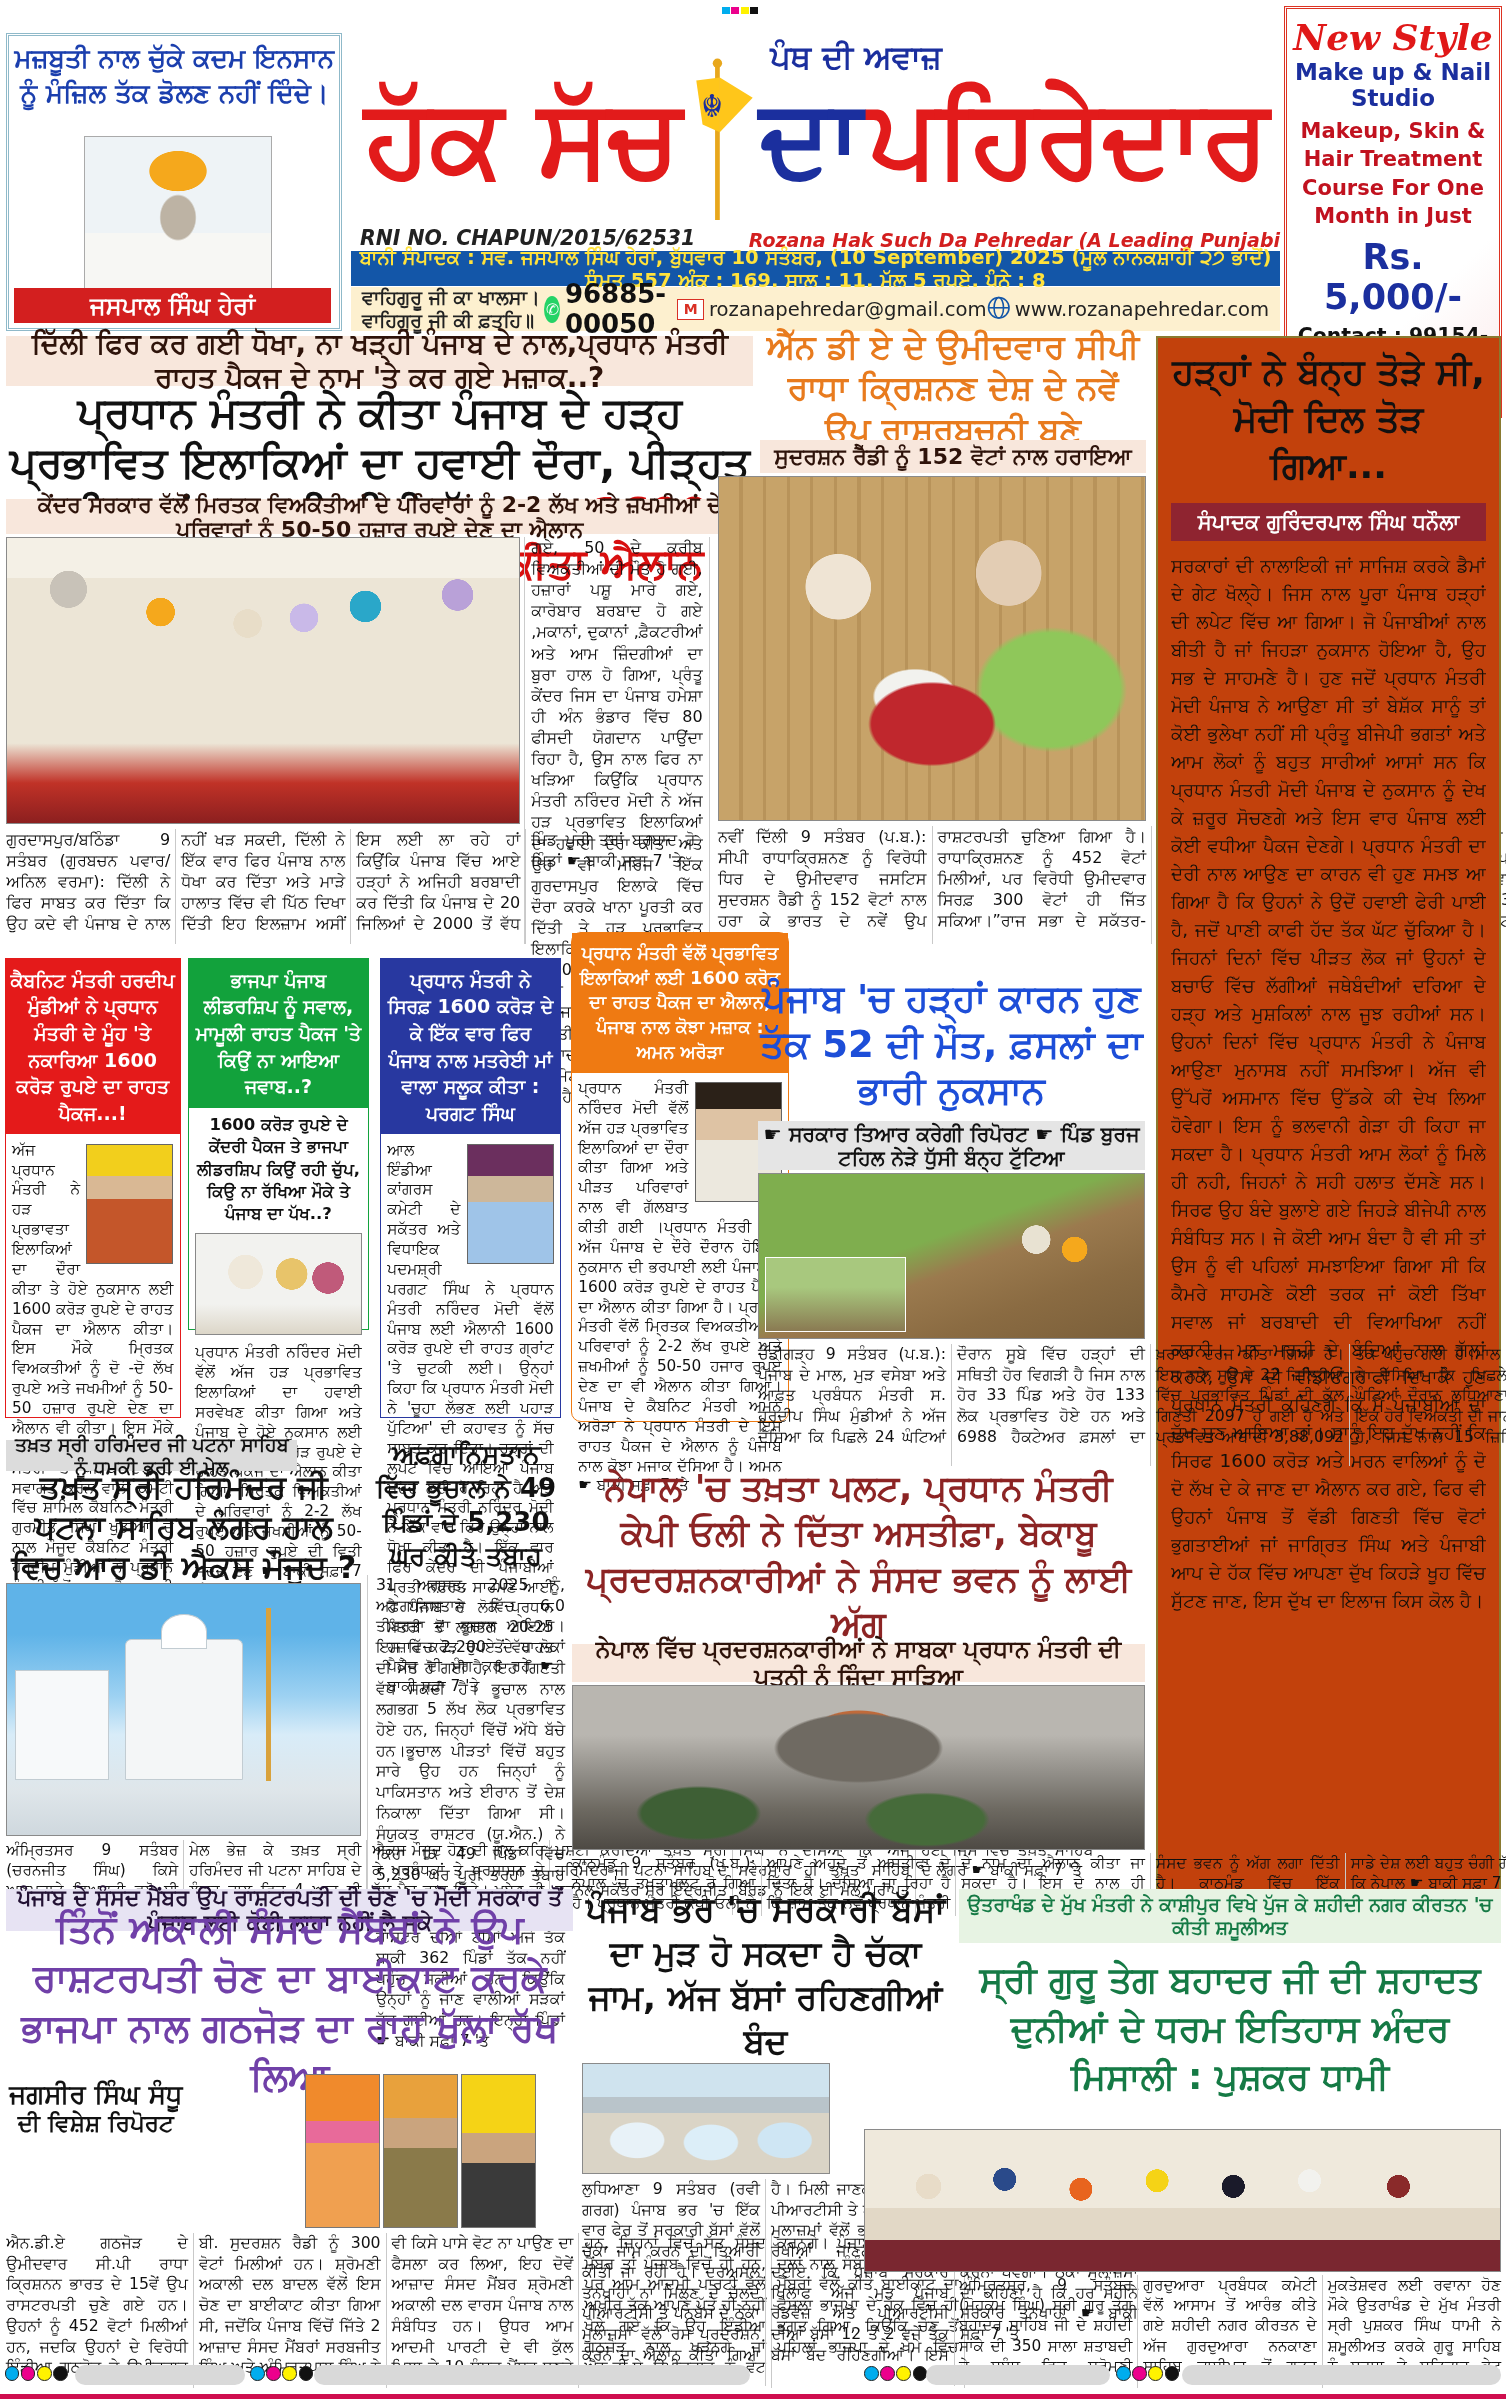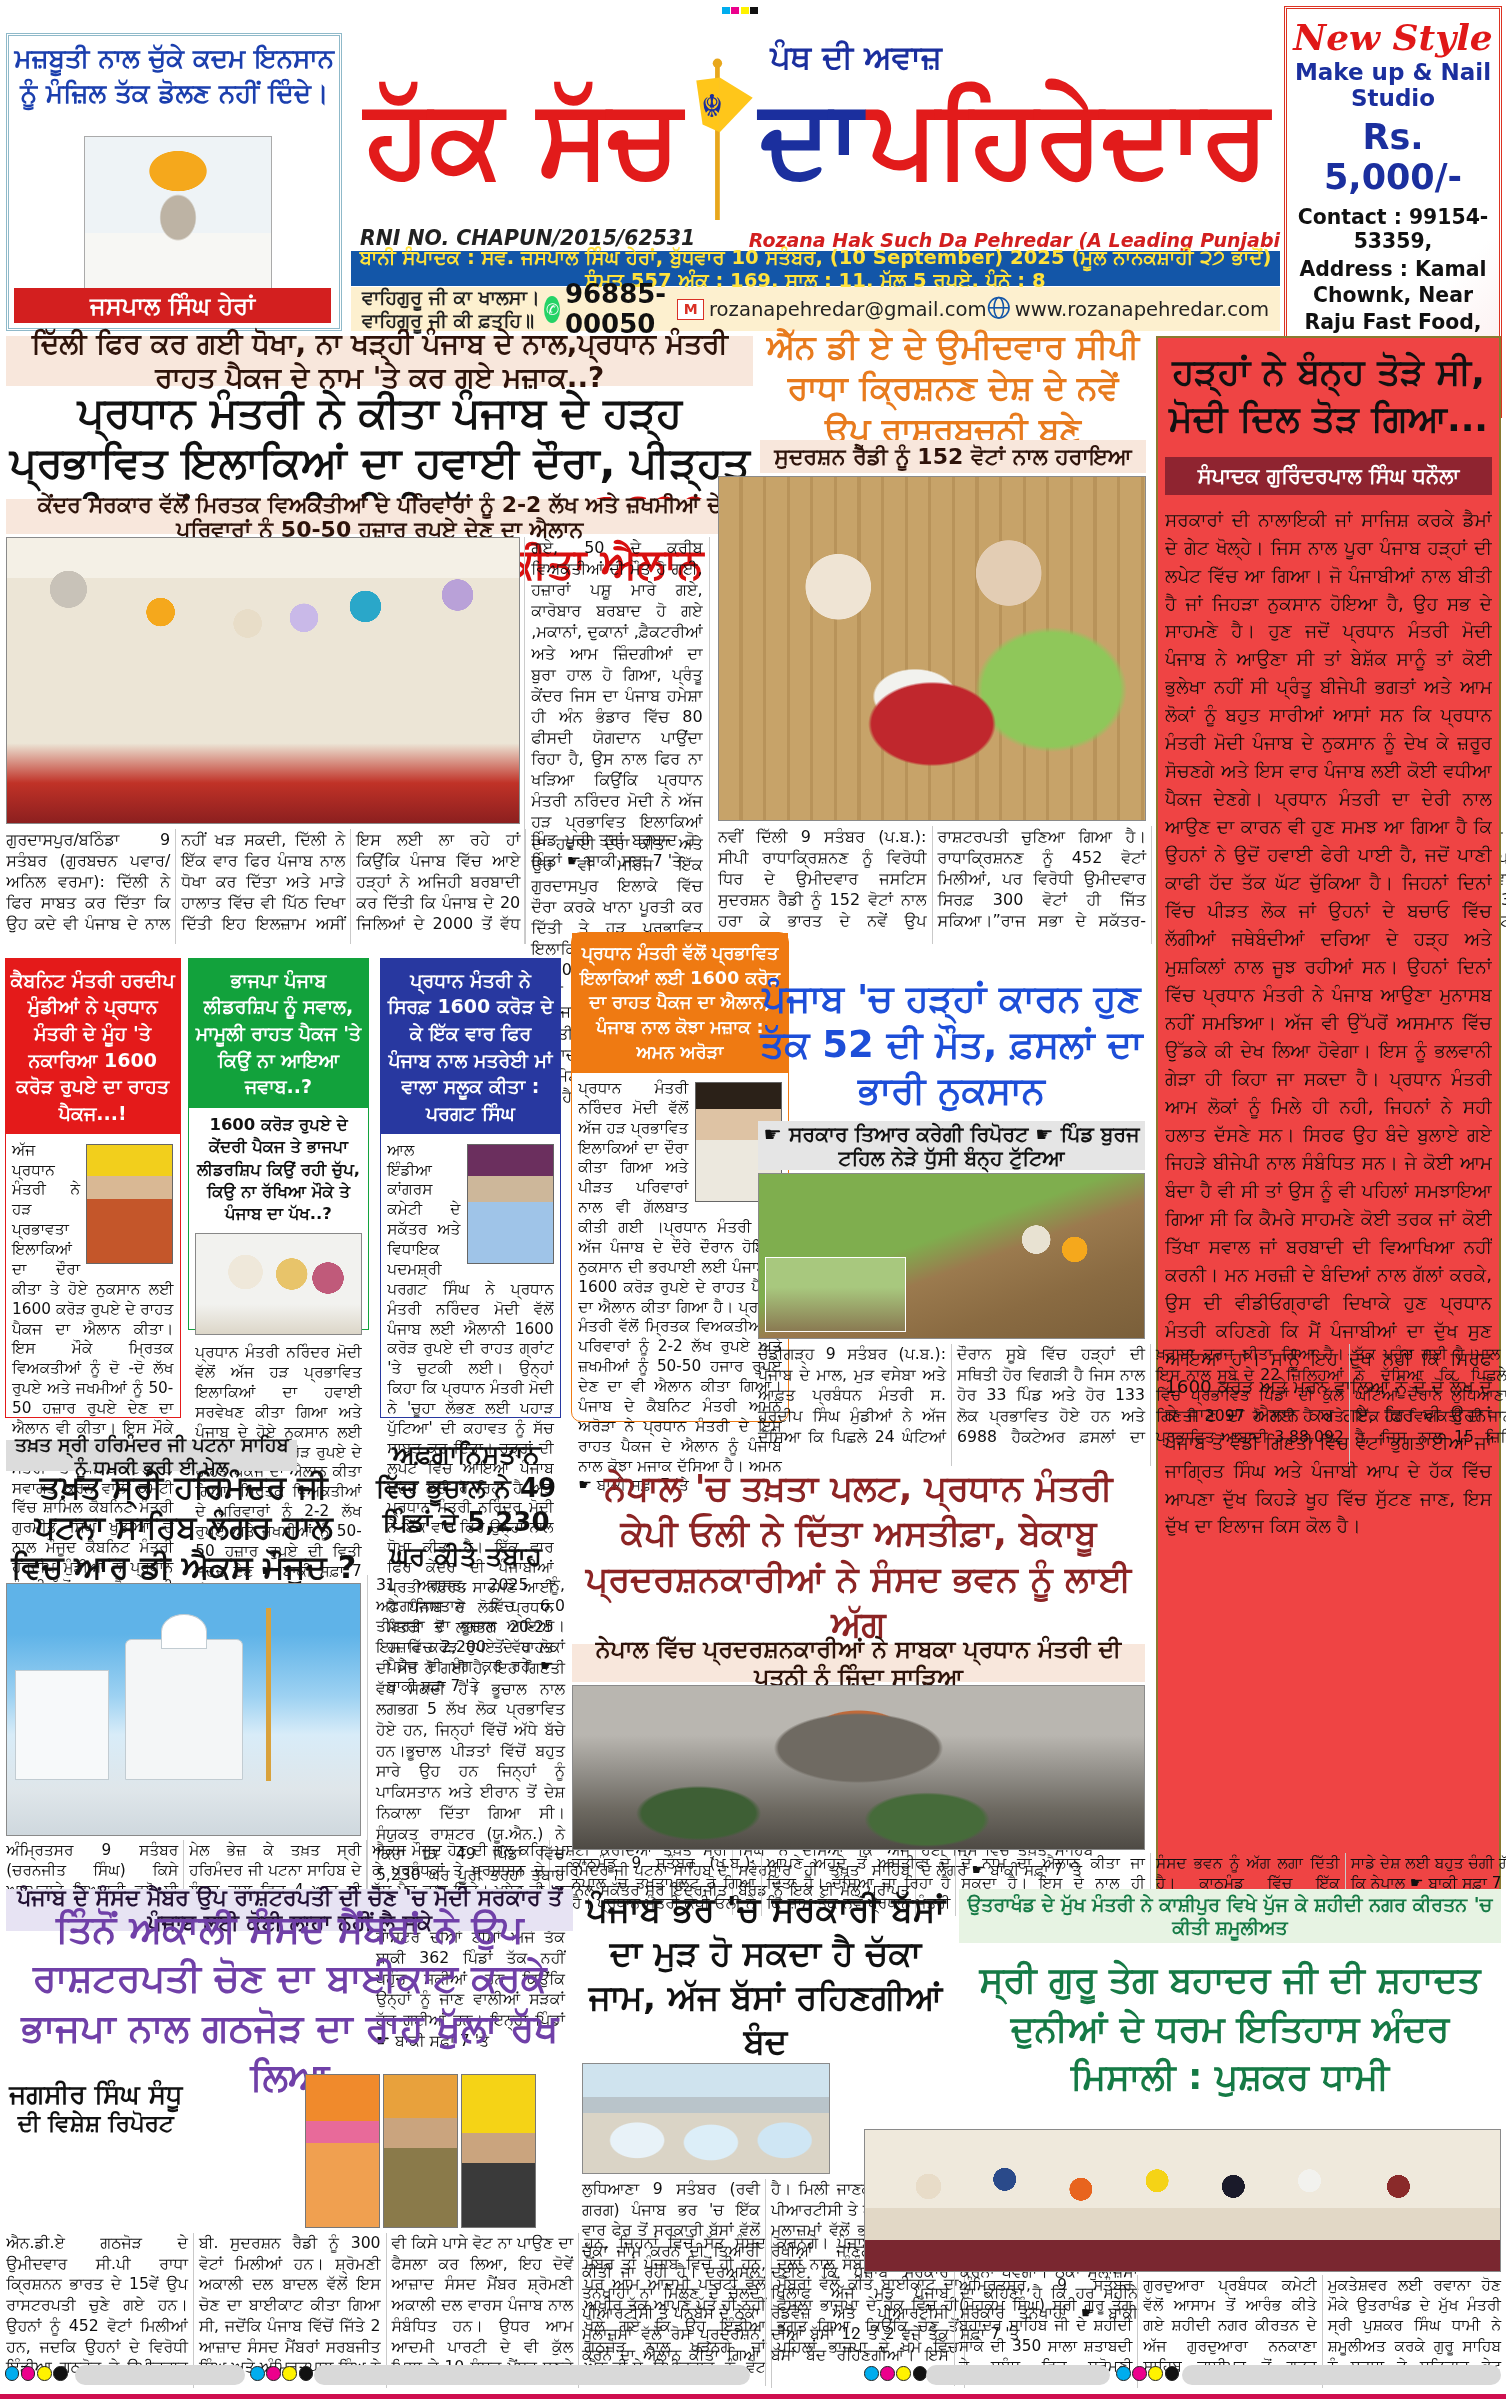--- a/index.html
+++ b/index.html
@@ -75,20 +75,21 @@
             <ellipse cx="15" cy="15" rx="6" ry="13" fill="none" stroke="#1356a8" stroke-width="2"></ellipse>
             <line x1="2" y1="15" x2="28" y2="15" stroke="#1356a8" stroke-width="2"></line>
           </svg></span>
       <span style="font-size:19.6px;color:#222;">www.rozanapehredar.com</span>
     </span>
   </div>
 
   <div class="abs" style="left:1284px;top:6.3px;width:218px;height:412px;border:3.1px double #d32;background:linear-gradient(135deg,#fff 70%,#fbe9e9 100%);padding:6.3px 4.7px;text-align:center;">
     <div style="font-size:36px;color:#e01818;font-style:italic;font-weight:900;font-family:'DejaVu Serif',serif;">New Style</div>
     <div style="font-size:23px;color:#1b2f9e;font-weight:900;margin-top:1px;">Make up &amp; Nail Studio</div>
+    <div style="font-size:21px;color:#c1121f;font-weight:900;margin-top:6.3px;line-height:1.35;">Makeup, Skin &amp; Hair Treatment Course For One Month in Just</div>
     <div style="font-size:35px;color:#1b2f9e;font-weight:900;margin-top:6.3px;">Rs. 5,000/-</div>
     <div style="font-size:20.4px;color:#111;font-weight:900;margin-top:7.9px;">Contact : 99154-53359,</div>
     <div style="font-size:20.4px;color:#111;font-weight:900;margin-top:3.1px;line-height:1.3;">Address : Kamal Chownk, Near Raju Fast Food, Jagraon</div>
   </div>
 
   <div class="abs ctr pinkk" style="left:6.3px;top:336px;width:747px;height:50px;font-size:28px;">ਦਿੱਲੀ ਫਿਰ ਕਰ ਗਈ ਧੋਖਾ, ਨਾ ਖੜ੍ਹੀ ਪੰਜਾਬ ਦੇ ਨਾਲ,ਪ੍ਰਧਾਨ ਮੰਤਰੀ ਰਾਹਤ ਪੈਕਜ ਦੇ ਨਾਮ 'ਤੇ ਕਰ ਗਏ ਮਜ਼ਾਕ..?</div>
 
   <div class="abs ctr" style="left:6.3px;top:388px;width:747px;height:110px;font-weight:900;font-size:42px;line-height:1.2;display:block;text-align:center;">
     <span style="color:#111;">ਪ੍ਰਧਾਨ ਮੰਤਰੀ ਨੇ ਕੀਤਾ ਪੰਜਾਬ ਦੇ ਹੜ੍ਹ ਪ੍ਰਭਾਵਿਤ ਇਲਾਕਿਆਂ ਦਾ ਹਵਾਈ ਦੌਰਾ, ਪੀੜ੍ਹਤ ਪਰਿਵਾਰਾਂ ਨਾਲ ਵੀ ਕੀਤੀ ਗੱਲਬਾਤ, </span><span style="color:#d80f0f;">1600 ਕਰੋੜ ਰੁਪਏ ਰਾਹਤ ਪੈਕਜ ਦਾ ਕੀਤਾ ਐਲਾਨ</span>
   </div>
@@ -112,21 +113,21 @@
   <div class="abs ctr pinkk" style="left:760px;top:440px;width:386px;height:33px;font-size:22px;">ਸੁਦਰਸ਼ਨ ਰੈੱਡੀ ਨੂੰ 152 ਵੋਟਾਂ ਨਾਲ ਹਰਾਇਆ</div>
   <div class="abs photo" style="left:718px;top:476px;width:428px;height:345px;background:
       radial-gradient(circle 36px at 28% 32%, #efe4d4 90%, rgba(0,0,0,0) 92%),
       radial-gradient(circle 36px at 68% 28%, #e3cdb4 90%, rgba(0,0,0,0) 92%),
       radial-gradient(ellipse 71px 47px at 50% 72%, #c0272d 85%, rgba(0,0,0,0) 90%),
       radial-gradient(ellipse 47px 31px at 46% 64%, #f2f2ee 85%, rgba(0,0,0,0) 90%),
       radial-gradient(ellipse 86px 71px at 78% 62%, #8fc75a 80%, rgba(0,0,0,0) 88%),
       repeating-linear-gradient(90deg,#c7a369 0 20.4px,#b8935a 20.4px 23.6px);"></div>
   <div class="abs bodytxt c2" style="left:718px;top:826px;width:428px;height:118px;font-size:16px;">ਨਵੀਂ ਦਿੱਲੀ 9 ਸਤੰਬਰ (ਪ.ਬ.): ਸੀਪੀ ਰਾਧਾਕ੍ਰਿਸ਼ਨਣ ਨੂੰ ਵਿਰੋਧੀ ਧਿਰ ਦੇ ਉਮੀਦਵਾਰ ਜਸਟਿਸ ਸੁਦਰਸ਼ਨ ਰੈਡੀ ਨੂੰ 152 ਵੋਟਾਂ ਨਾਲ ਹਰਾ ਕੇ ਭਾਰਤ ਦੇ ਨਵੇਂ ਉਪ ਰਾਸ਼ਟਰਪਤੀ ਚੁਣਿਆ ਗਿਆ ਹੈ। ਰਾਧਾਕ੍ਰਿਸ਼ਨਣ ਨੂੰ 452 ਵੋਟਾਂ ਮਿਲੀਆਂ, ਪਰ ਵਿਰੋਧੀ ਉਮੀਦਵਾਰ ਸਿਰਫ਼ 300 ਵੋਟਾਂ ਹੀ ਜਿੱਤ ਸਕਿਆ।”ਰਾਜ ਸਭਾ ਦੇ ਸਕੱਤਰ-ਜਨਰਲ ਪੀਸੀ ਮੋਦੀ ਨੇ ਦੱਸਿਆ ਕਿ ਐਨਡੀਏ ਦੇ ਨਾਮਜ਼ਦ ਅਤੇ ਰਾਜਪਾਲ ਸੀਪੀ ਰਾਧਾਕ੍ਰਿਸ਼ਨਣ ਨੂੰ 452 ਪਹਿਲੀ ਪਸੰਦ ਦੀਆਂ ਵੋਟਾਂ ਮਿਲੀਆਂ। ਉਨ੍ਹਾਂ ਨੂੰ ਭਾਰਤ ਦਾ ਉਪ ਰਾਸ਼ਟਰਪਤੀ ਚੁਣਿਆ ਗਿਆ ਹੈ... ਵਿਰੋਧੀ ਧਿਰ ਦੇ ਉਪ-ਰਾਸ਼ਟਰਪਤੀ ਅਹੁਦੇ ਦੇ ਉਮੀਦਵਾਰ ਜਸਟਿਸ ਸੁਦਰਸ਼ਨ ਰੈਡੀ ਨੇ 300 ਪਹਿਲੀ ਪਸੰਦ ਦੀਆਂ ਵੋਟਾਂ ਪ੍ਰਾਪਤ ਕੀਤੀਆਂ।” ਉਪ ਰਾਸ਼ਟਰਪਤੀ ਚੋਣ ਵਿੱਚ, ਐਨਡੀਏ ਉਮੀਦਵਾਰ ਸੀਪੀ ਰਾਧਾਕ੍ਰਿਸ਼ਨਨ ਦਾ ਮੁਕਾਬਲਾ ਸਾਂਝੇ ਵਿਰੋਧੀ ਉਮੀਦਵਾਰ, ਸੁਪਰੀਮ ਕੋਰਟ ਦੇ ਸਾਬਕਾ ਜਸਟਿਸ ਬੀ ਸੁਦਰਸ਼ਨ ਰੈਡੀ ਨਾਲ ਸੀ। ਸੋਮਵਾਰ ਨੂੰ, ਸੱਤਾਧਾਰੀ ਅਤੇ ਵਿਰੋਧੀ ਦੋਵਾਂ ਖੇਮਿਆਂ ਵਿੱਚ ਸੰਸਦ ਕੰਪਲੈਕਸ ਵਿੱਚ ਰਾਜਨੀਤਿਕ ਹਲਚਲ ਸੀ। ਸੱਤਾਧਾਰੀ  ☛ ਬਾਕੀ ਸਫ਼ਾ 7 'ਤੇ</div>
 
-  <div class="abs" style="left:1156px;top:336px;width:345px;height:1576px;background:#ef4444;border:2.4px solid #8a7a30;padding:11px 7px;">
+  <div class="abs" style="left:1156px;top:336px;width:345px;height:1576px;background:#c2410c;border:2.4px solid #8a7a30;padding:11px 13px;">
     <div style="text-align:center;font-weight:900;font-size:36px;color:#111;line-height:1.3;">ਹੜ੍ਹਾਂ ਨੇ ਬੰਨ੍ਹ ਤੋੜੇ ਸੀ,</div>
     <div style="text-align:center;font-weight:900;font-size:36px;color:#111;line-height:1.3;">ਮੋਦੀ ਦਿਲ ਤੋੜ ਗਿਆ...</div>
     <div class="ctr" style="margin:14px 0 11px 0;height:38px;background:#8f2430;color:#fff;font-weight:bold;font-size:21px;">ਸੰਪਾਦਕ ਗੁਰਿੰਦਰਪਾਲ ਸਿੰਘ ਧਨੌਲਾ</div>
     <div style="font-size:18.4px;line-height:1.52;text-align:justify;color:#14100a;overflow:hidden;height:1335px;">ਸਰਕਾਰਾਂ ਦੀ ਨਾਲਾਇਕੀ ਜਾਂ ਸਾਜਿਸ਼ ਕਰਕੇ ਡੈਮਾਂ ਦੇ ਗੇਟ ਖੋਲ੍ਹੇ। ਜਿਸ ਨਾਲ ਪੂਰਾ ਪੰਜਾਬ ਹੜ੍ਹਾਂ ਦੀ ਲਪੇਟ ਵਿੱਚ ਆ ਗਿਆ। ਜੋ ਪੰਜਾਬੀਆਂ ਨਾਲ ਬੀਤੀ ਹੈ ਜਾਂ ਜਿਹੜਾ ਨੁਕਸਾਨ ਹੋਇਆ ਹੈ, ਉਹ ਸਭ ਦੇ ਸਾਹਮਣੇ ਹੈ। ਹੁਣ ਜਦੋਂ ਪ੍ਰਧਾਨ ਮੰਤਰੀ ਮੋਦੀ ਪੰਜਾਬ ਨੇ ਆਉਣਾ ਸੀ ਤਾਂ ਬੇਸ਼ੱਕ ਸਾਨੂੰ ਤਾਂ ਕੋਈ ਭੁਲੇਖਾ ਨਹੀਂ ਸੀ ਪ੍ਰੰਤੂ ਬੀਜੇਪੀ ਭਗਤਾਂ ਅਤੇ ਆਮ ਲੋਕਾਂ ਨੂੰ ਬਹੁਤ ਸਾਰੀਆਂ ਆਸਾਂ ਸਨ ਕਿ ਪ੍ਰਧਾਨ ਮੰਤਰੀ ਮੋਦੀ ਪੰਜਾਬ ਦੇ ਨੁਕਸਾਨ ਨੂੰ ਦੇਖ ਕੇ ਜ਼ਰੂਰ ਸੋਚਣਗੇ ਅਤੇ ਇਸ ਵਾਰ ਪੰਜਾਬ ਲਈ ਕੋਈ ਵਧੀਆ ਪੈਕਜ ਦੇਣਗੇ। ਪ੍ਰਧਾਨ ਮੰਤਰੀ ਦਾ ਦੇਰੀ ਨਾਲ ਆਉਣ ਦਾ ਕਾਰਨ ਵੀ ਹੁਣ ਸਮਝ ਆ ਗਿਆ ਹੈ ਕਿ ਉਹਨਾਂ ਨੇ ਉਦੋਂ ਹਵਾਈ ਫੇਰੀ ਪਾਈ ਹੈ, ਜਦੋਂ ਪਾਣੀ ਕਾਫੀ ਹੱਦ ਤੱਕ ਘੱਟ ਚੁੱਕਿਆ ਹੈ। ਜਿਹਨਾਂ ਦਿਨਾਂ ਵਿੱਚ ਪੀੜਤ ਲੋਕ ਜਾਂ ਉਹਨਾਂ ਦੇ ਬਚਾਓ ਵਿੱਚ ਲੱਗੀਆਂ ਜਥੇਬੰਦੀਆਂ ਦਰਿਆ ਦੇ ਹੜ੍ਹ ਅਤੇ ਮੁਸ਼ਕਿਲਾਂ ਨਾਲ ਜੂਝ ਰਹੀਆਂ ਸਨ। ਉਹਨਾਂ ਦਿਨਾਂ ਵਿੱਚ ਪ੍ਰਧਾਨ ਮੰਤਰੀ ਨੇ ਪੰਜਾਬ ਆਉਣਾ ਮੁਨਾਸਬ ਨਹੀਂ ਸਮਝਿਆ। ਅੱਜ ਵੀ ਉੱਪਰੋਂ ਅਸਮਾਨ ਵਿੱਚ ਉੱਡਕੇ ਕੀ ਦੇਖ ਲਿਆ ਹੋਵੇਗਾ। ਇਸ ਨੂੰ ਭਲਵਾਨੀ ਗੇੜਾ ਹੀ ਕਿਹਾ ਜਾ ਸਕਦਾ ਹੈ। ਪ੍ਰਧਾਨ ਮੰਤਰੀ ਆਮ ਲੋਕਾਂ ਨੂੰ ਮਿਲੇ ਹੀ ਨਹੀ, ਜਿਹਨਾਂ ਨੇ ਸਹੀ ਹਲਾਤ ਦੱਸਣੇ ਸਨ। ਸਿਰਫ ਉਹ ਬੰਦੇ ਬੁਲਾਏ ਗਏ ਜਿਹੜੇ ਬੀਜੇਪੀ ਨਾਲ ਸੰਬੰਧਿਤ ਸਨ। ਜੇ ਕੋਈ ਆਮ ਬੰਦਾ ਹੈ ਵੀ ਸੀ ਤਾਂ ਉਸ ਨੂੰ ਵੀ ਪਹਿਲਾਂ ਸਮਝਾਇਆ ਗਿਆ ਸੀ ਕਿ ਕੈਮਰੇ ਸਾਹਮਣੇ ਕੋਈ ਤਰਕ ਜਾਂ ਕੋਈ ਤਿੱਖਾ ਸਵਾਲ ਜਾਂ ਬਰਬਾਦੀ ਦੀ ਵਿਆਖਿਆ ਨਹੀਂ ਕਰਨੀ। ਮਨ ਮਰਜ਼ੀ ਦੇ ਬੰਦਿਆਂ ਨਾਲ ਗੱਲਾਂ ਕਰਕੇ, ਉਸ ਦੀ ਵੀਡੀਓਗ੍ਰਾਫੀ ਦਿਖਾਕੇ ਹੁਣ ਪ੍ਰਧਾਨ ਮੰਤਰੀ ਕਹਿਣਗੇ ਕਿ ਮੈਂ ਪੰਜਾਬੀਆਂ ਦਾ ਦੁੱਖ ਸੁਣ ਆਇਆ ਹਾਂ। ਸਾਨੂੰ ਇਹ ਦੁੱਖ ਨਹੀਂ ਕਿ ਸਿਰਫ 1600 ਕਰੋੜ ਅਤੇ ਮਰਨ ਵਾਲਿਆਂ ਨੂੰ ਦੋ ਦੋ ਲੱਖ ਦੇ ਕੇ ਜਾਣ ਦਾ ਐਲਾਨ ਕਰ ਗਏ, ਫਿਰ ਵੀ ਉਹਨਾਂ ਪੰਜਾਬ ਤੋਂ ਵੱਡੀ ਗਿਣਤੀ ਵਿੱਚ ਵੋਟਾਂ ਭੁਗਤਾਈਆਂ ਜਾਂ ਜਾਗ੍ਰਿਤ ਸਿੰਘ ਅਤੇ ਪੰਜਾਬੀ ਆਪ ਦੇ ਹੱਕ ਵਿੱਚ ਆਪਣਾ ਦੁੱਖ ਕਿਹੜੇ ਖੂਹ ਵਿੱਚ ਸੁੱਟਣ ਜਾਣ, ਇਸ ਦੁੱਖ ਦਾ ਇਲਾਜ ਕਿਸ ਕੋਲ ਹੈ।</div>
   </div>
 
   <div class="abs cbox" style="left:4.7px;top:958px;width:176px;height:460px;border-color:#e41a1a;">
     <div class="hd" style="background:#e41a1a;">ਕੈਬਨਿਟ ਮੰਤਰੀ ਹਰਦੀਪ ਮੁੰਡੀਆਂ ਨੇ ਪ੍ਰਧਾਨ ਮੰਤਰੀ ਦੇ ਮੂੰਹ 'ਤੇ ਨਕਾਰਿਆ 1600 ਕਰੋੜ ਰੁਪਏ ਦਾ ਰਾਹਤ ਪੈਕਜ...!</div>
     <div class="bd">
       <span class="pfloat" style="background:linear-gradient(180deg,#f2cf1c 0 26%,#d9b894 26% 46%,#c4562a 46% 100%);"></span>

